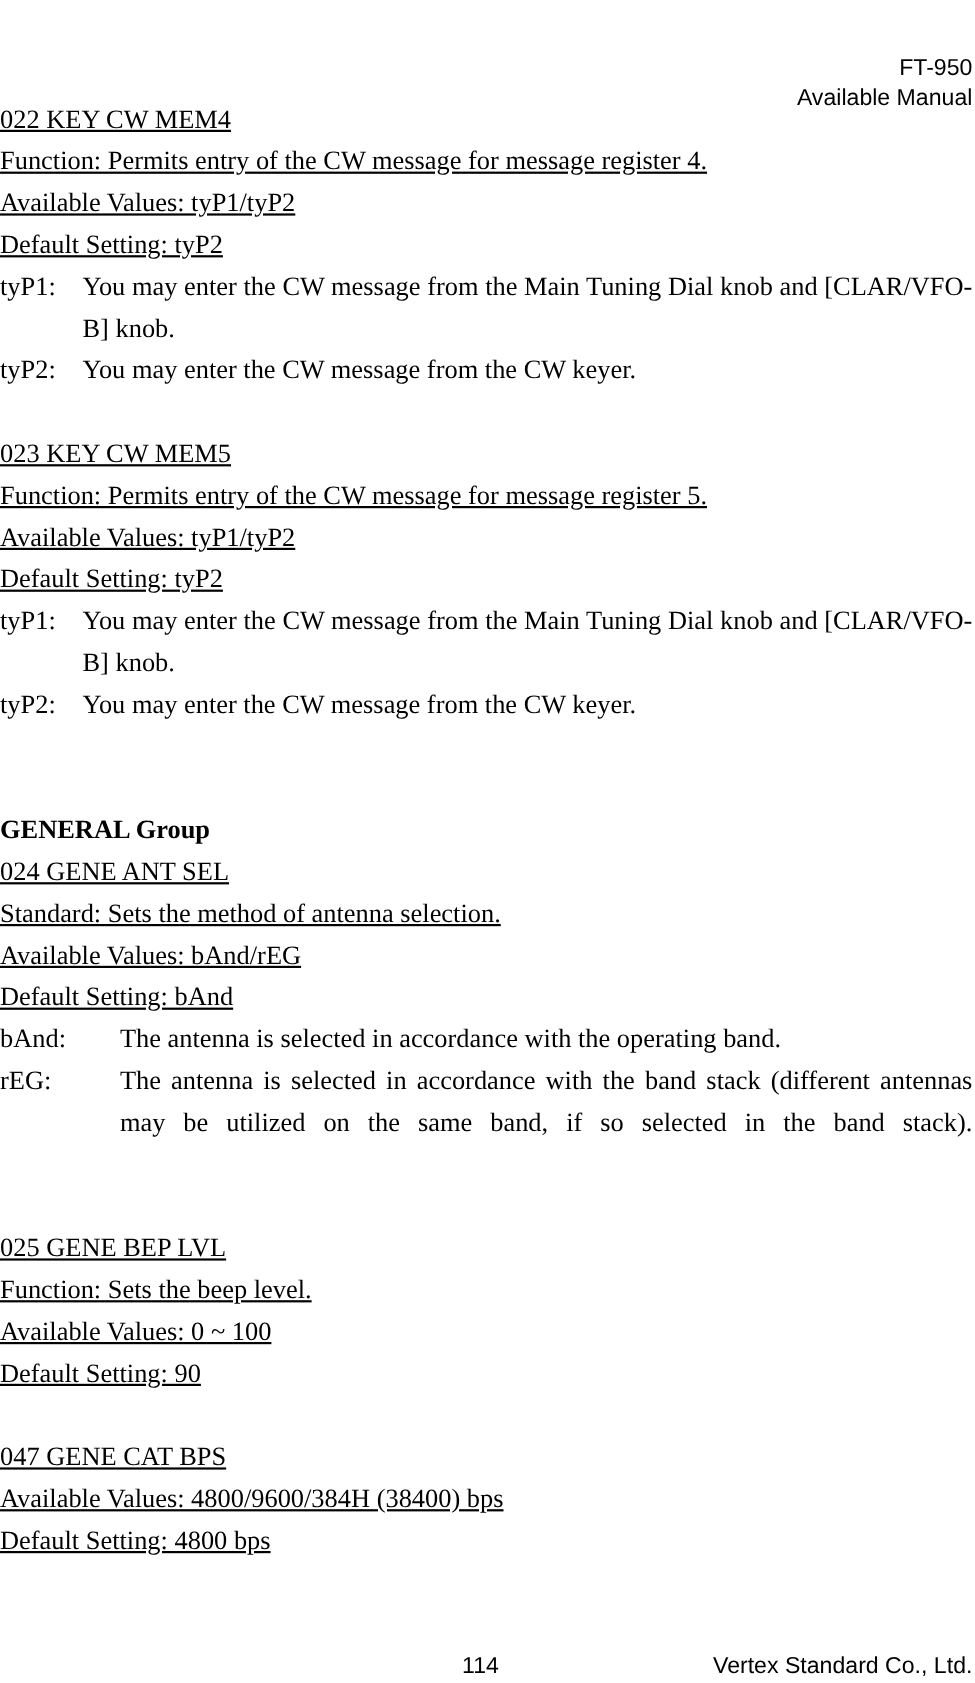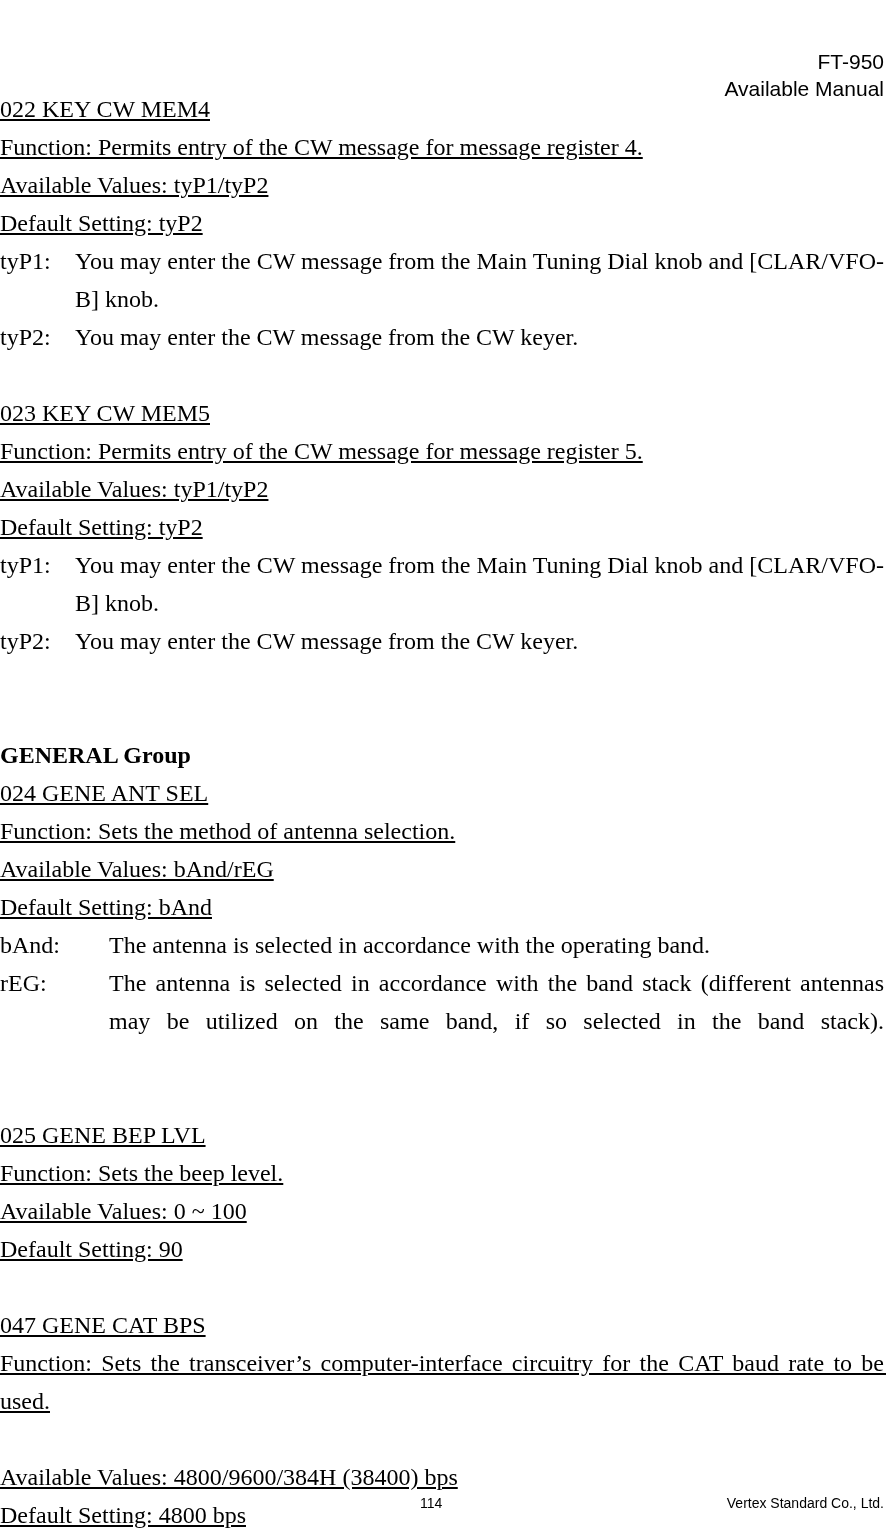--- a/index.html
+++ b/index.html
@@ -100,25 +100,25 @@
     display: inline-block;
     width: 100%;
   }
   .defrow.ind-narrow .desc { margin-left: 75px; }
   .defrow.ind-wide   .desc { margin-left: 109px; }
 
   
   .page-footer {
     position: absolute;
     left: 0px;
-    bottom: 12px;
+    bottom: 0;
     width: 884px;
     height: 30px;
     font-family: "Liberation Sans", "DejaVu Sans", sans-serif;
-    font-size: 14px;
+    font-size: 21px;
     line-height: 30px;
   }
   .page-footer .page-number {
     position: absolute;
     left: 420px;
     top: 0;
   }
   .page-footer .publisher {
     position: absolute;
     right: 0px;
@@ -169,21 +169,21 @@
         <span class="desc">You may enter the CW message from the CW keyer.</span>
       </div>
     </div>
 
     <div class="spacer double"></div>
 
     <p class="section-heading">GENERAL Group</p>
 
     <div>
       <p class="para">024 GENE ANT SEL</p>
-      <p class="para">Function: Sets the method of antenna selection.</p>
+      <p class="para">Standard: Sets the method of antenna selection.</p>
       <p class="para">Available Values: bAnd/rEG</p>
       <p class="para">Default Setting: bAnd</p>
       <div class="defrow ind-wide">
         <span class="term">bAnd:</span>
         <span class="desc">The antenna is selected in accordance with the operating band.</span>
       </div>
       <div class="defrow ind-wide">
         <span class="term">rEG:</span>
         <span class="desc lastfull">The antenna is selected in accordance with the band stack (different antennas may be utilized on the same band, if so selected in the band stack).</span>
       </div>
@@ -195,21 +195,20 @@
       <p class="para">025 GENE BEP LVL</p>
       <p class="para">Function: Sets the beep level.</p>
       <p class="para">Available Values: 0 ~ 100</p>
       <p class="para">Default Setting: 90</p>
     </div>
 
     <div class="spacer"></div>
 
     <div>
       <p class="para">047 GENE CAT BPS</p>
-      <p class="para justify">Function: Sets the transceiver’s computer-interface circuitry for the CAT baud rate to be used.</p>
       <p class="para">Available Values: 4800/9600/384H (38400) bps</p>
       <p class="para">Default Setting: 4800 bps</p>
     </div>
 
   </div>
 
   <div class="page-footer">
     <span class="page-number">114</span>
     <span class="publisher">Vertex Standard Co., Ltd.</span>
   </div>

